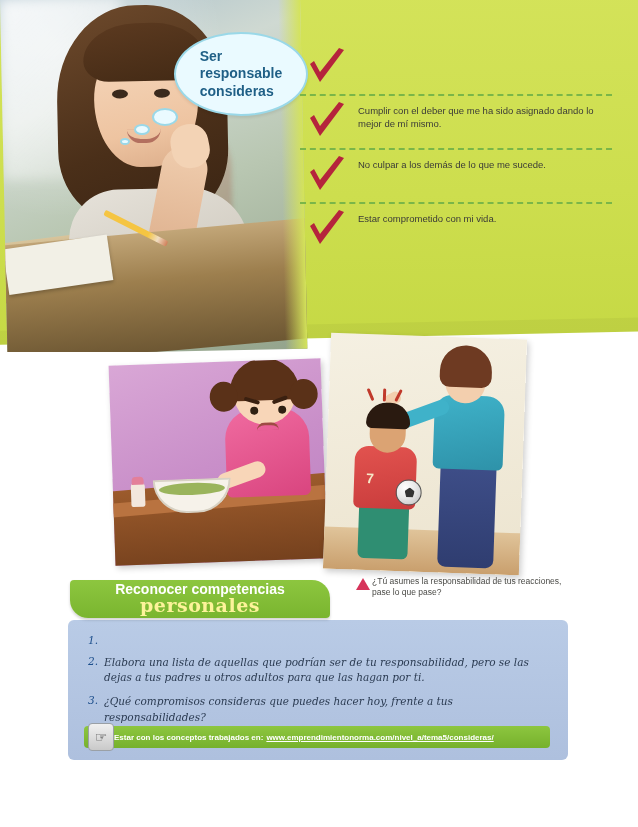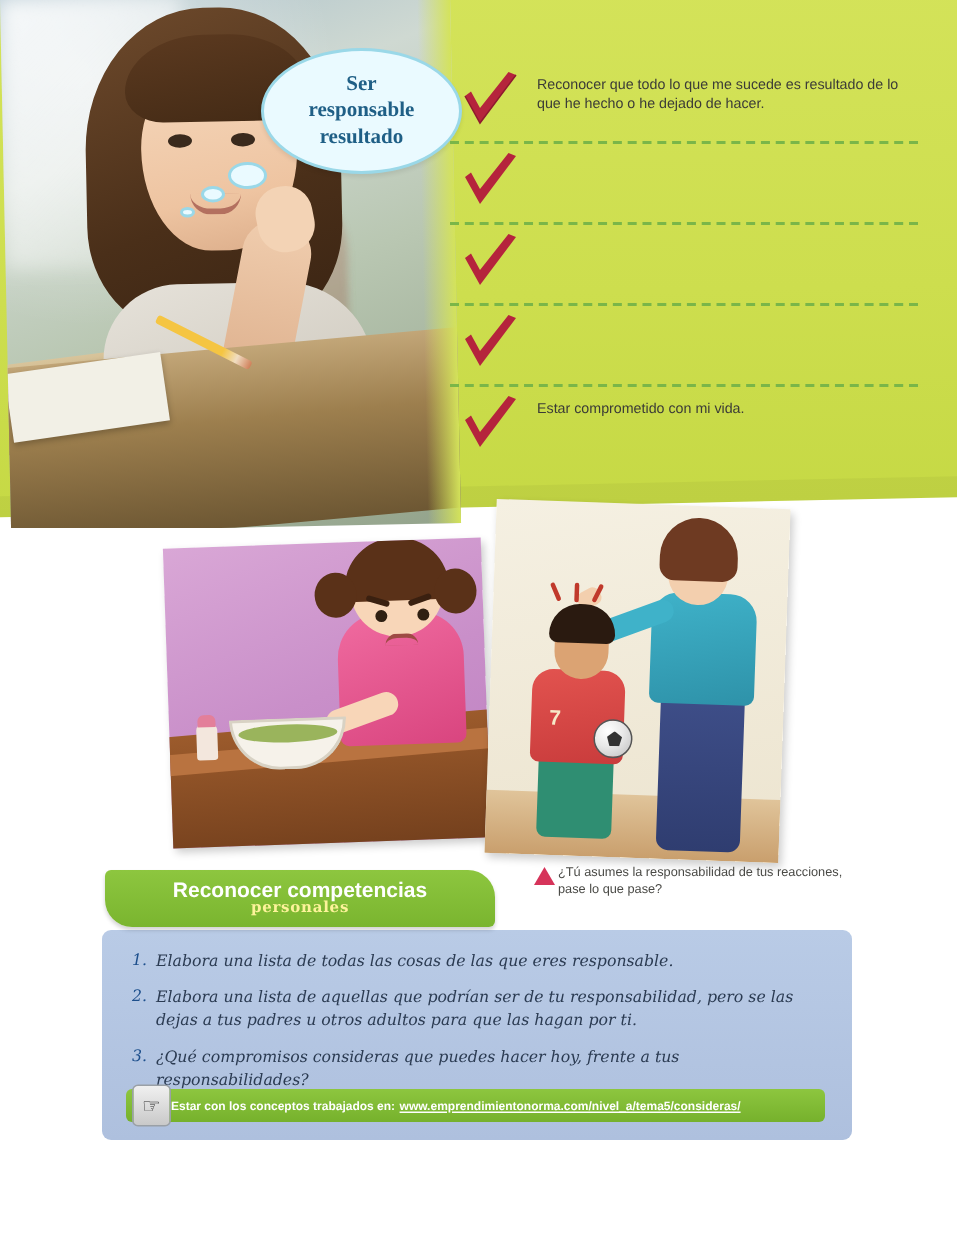--- a/index.html
+++ b/index.html
@@ -133,23 +133,21 @@
 
   
   .bubble {
     position: absolute;
     left: 174px; top: 32px;
     width: 134px; height: 84px;
     background: #eafaff;
     border: 2px solid #9ad8e8;
     border-radius: 50%;
     display: flex; align-items: center; justify-content: center;
-    text-align: center;
     box-shadow: 0 2px 3px rgba(0,0,0,0.08);
-    font-family: Liberation Serif, serif;
   }
   .bubble-text {
     font-weight: bold;
     font-size: 14px;
     color: #1f5f86;
     line-height: 1.25;
   }
   .bubble-dot {
     position: absolute;
     background: #eafaff;
@@ -364,21 +362,21 @@
     width: 260px; height: 38px;
     background: linear-gradient(180deg, #8dc63f 0%, #7ab52f 100%);
     border-radius: 4px 18px 4px 18px;
     box-shadow: 0 2px 3px rgba(0,0,0,0.18);
     display: flex; flex-direction: column; align-items: center; justify-content: center;
   }
   .dev-title {
     font-size: 14px; font-weight: bold; color: #ffffff; line-height: 1.05;
   }
   .dev-sub {
-    font-size: 10px; font-weight: bold; color: #fdf39a; line-height: 1.05;
+    font-size: 19px; font-weight: bold; color: #fdf39a; line-height: 1.05;
     letter-spacing: .5px;
     font-family: "DejaVu Serif", serif;
   }
 
   
   .activity {
     position: absolute;
     left: 68px; top: 620px;
     width: 500px; height: 140px;
     background: linear-gradient(180deg, #b9cbe6 0%, #aec0de 100%);
@@ -495,61 +493,53 @@
     </div>
 
     <div class="bubble-dot d3"></div>
     <div class="bubble-dot d2"></div>
     <div class="bubble-dot d1"></div>
 
     <div class="bubble">
       <div class="bubble-text">
         <div>Ser</div>
         <div>responsable</div>
-        <div>resultado</div>
+        <div>consideras</div>
       </div>
     </div>
 
     <div class="points">
 
-      <div class="point">
-        <div class="check">
-          <svg viewBox="0 0 42 42" width="42" height="42" aria-hidden="true">
-            <path d="M4 16 L14 34 L38 2 L33 0 L14 24 L8 13 Z" fill="#b5243c"></path>
-            <path d="M4 16 L14 34 L38 2" fill="none" stroke="#8e1a2e" stroke-width="1"></path>
-          </svg>
-        </div>
-        <div class="point-text">Reconocer que todo lo que me sucede es resultado de lo que he hecho o he dejado de hacer.</div>
-        <div class="dash"></div>
-      </div>
 
       <div class="point">
         <div class="check">
           <svg viewBox="0 0 42 42" width="42" height="42" aria-hidden="true">
             <path d="M4 16 L14 34 L38 2 L33 0 L14 24 L8 13 Z" fill="#b5243c"></path>
           </svg>
         </div>
         <div class="dash"></div>
       </div>
 
       <div class="point">
         <div class="check">
           <svg viewBox="0 0 42 42" width="42" height="42" aria-hidden="true">
             <path d="M4 16 L14 34 L38 2 L33 0 L14 24 L8 13 Z" fill="#b5243c"></path>
           </svg>
         </div>
+        <div class="point-text">Cumplir con el deber que me ha sido asignado dando lo mejor de mí mismo.</div>
         <div class="dash"></div>
       </div>
 
       <div class="point">
         <div class="check">
           <svg viewBox="0 0 42 42" width="42" height="42" aria-hidden="true">
             <path d="M4 16 L14 34 L38 2 L33 0 L14 24 L8 13 Z" fill="#b5243c"></path>
           </svg>
         </div>
+        <div class="point-text">No culpar a los demás de lo que me sucede.</div>
         <div class="dash"></div>
       </div>
 
       <div class="point">
         <div class="check">
           <svg viewBox="0 0 42 42" width="42" height="42" aria-hidden="true">
             <path d="M4 16 L14 34 L38 2 L33 0 L14 24 L8 13 Z" fill="#b5243c"></path>
           </svg>
         </div>
         <div class="point-text">Estar comprometido con mi vida.</div>
@@ -598,21 +588,20 @@
       </div>
   </div>
 
   <div class="caption-tri"></div>
   <div class="caption">¿Tú asumes la responsabilidad de tus reacciones, pase lo que pase?</div>
 
   <div class="activity">
     <div class="act-list">
       <div class="act-item">
         <div class="act-num">1.</div>
-        <div class="act-text">Elabora una lista de todas las cosas de las que eres responsable.</div>
       </div>
       <div class="act-item">
         <div class="act-num">2.</div>
         <div class="act-text">Elabora una lista de aquellas que podrían ser de tu responsabilidad, pero se las dejas a tus padres u otros adultos para que las hagan por ti.</div>
       </div>
       <div class="act-item">
         <div class="act-num">3.</div>
         <div class="act-text">¿Qué compromisos consideras que puedes hacer hoy, frente a tus responsabilidades?</div>
       </div>
     </div>

